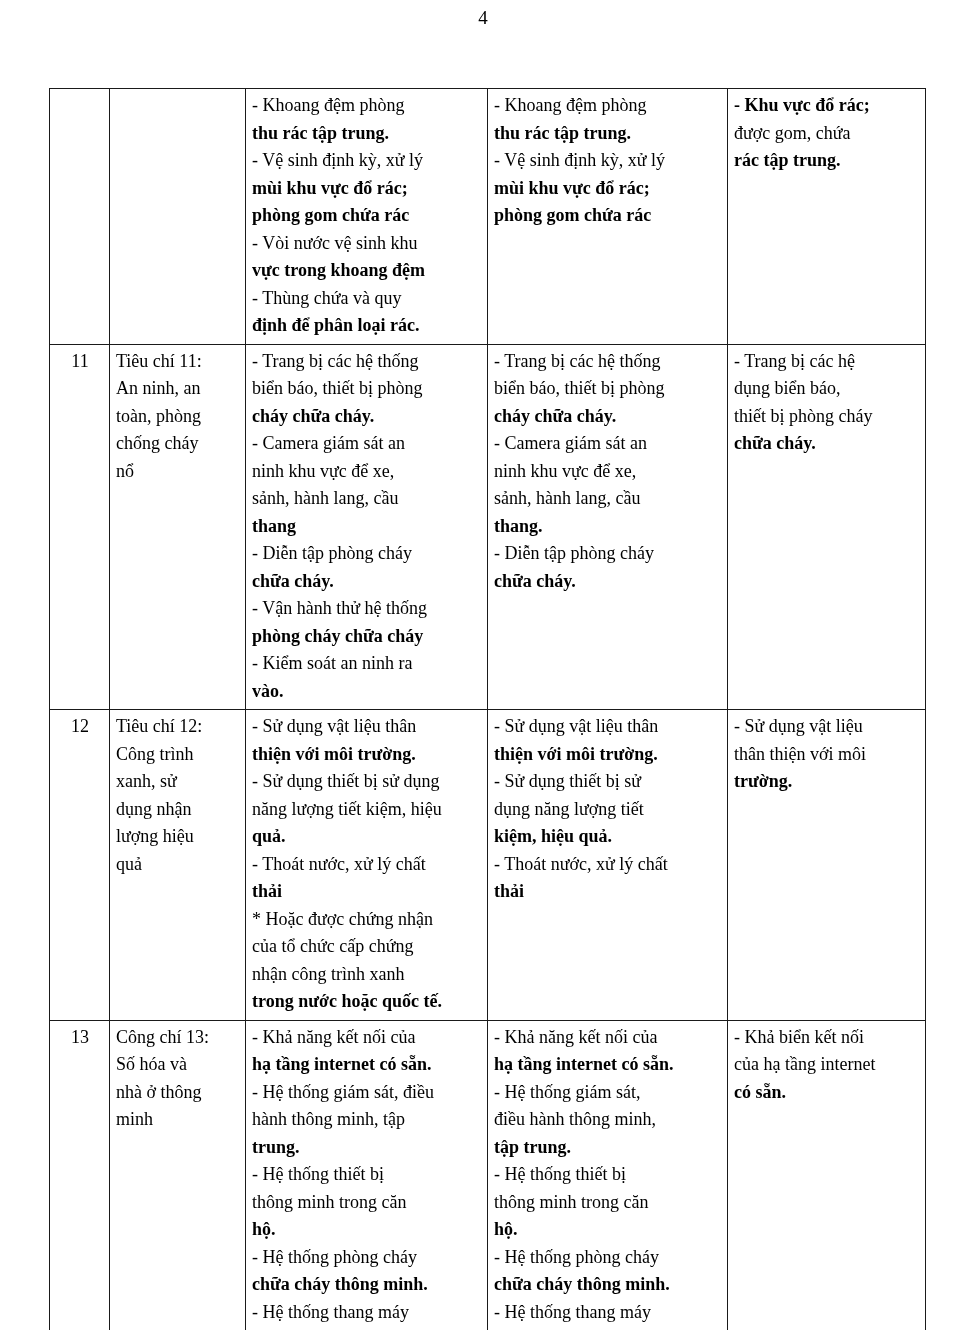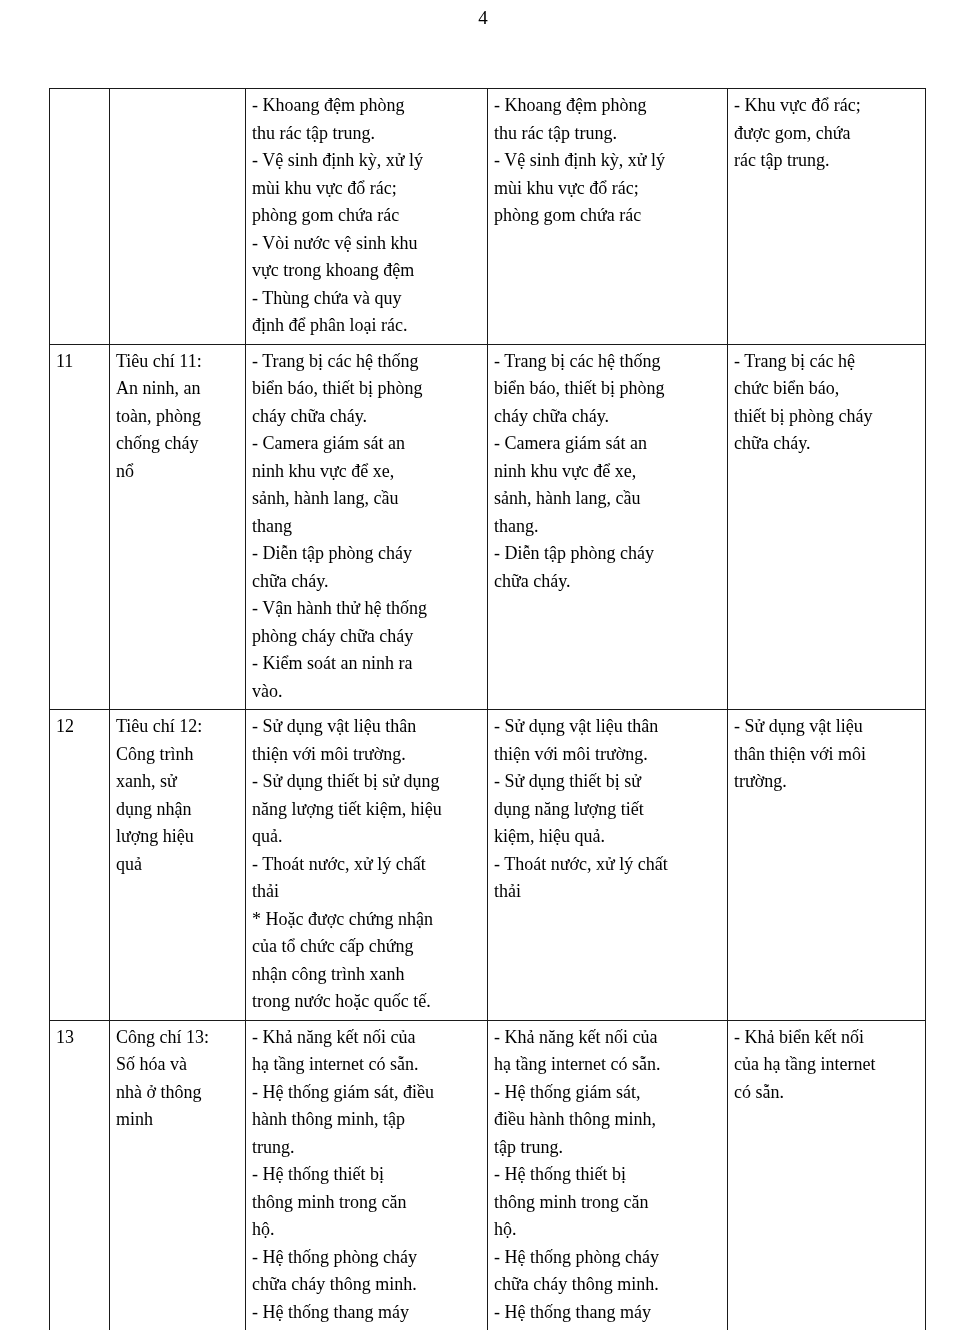--- a/index.html
+++ b/index.html
@@ -44,34 +44,35 @@
     font-size: 18px;
     line-height: 27.5px;
   }
   col.c-index  { width: 60px; }
   col.c-name   { width: 136px; }
   col.c-body1  { width: 242px; }
   col.c-body2  { width: 240px; }
   col.c-body3  { width: 198px; }
 
   td.idx {
+    text-align: center;
     font-size: 18.5px;
   }
   td.nm {
     text-align: left;
   }
   td.bd {
     text-align: justify;
     text-justify: inter-word;
     hyphens: none;
   }
   .line { display: block; }
   
   .bd .line { text-align: justify; }
-  .bd .line.last { text-align: left; }
+  .bd .line.last { text-align: left; font-weight: bold; }
 </style>
 </head>
 <body>
 
 <div class="page">
 
   <div class="page-number">4</div>
 
   <table class="criteria-table">
     <colgroup>
@@ -141,21 +142,21 @@
             <span class="line last">cháy chữa cháy.</span>
             <span class="line">- Camera giám sát an</span>
             <span class="line">ninh khu vực để xe,</span>
             <span class="line">sảnh, hành lang, cầu</span>
             <span class="line last">thang.</span>
             <span class="line">- Diễn tập phòng cháy</span>
             <span class="line last">chữa cháy.</span>
           </td>
         <td class="bd">
             <span class="line">- Trang bị các hệ</span>
-            <span class="line">chức biển báo,</span>
+            <span class="line">dụng biển báo,</span>
             <span class="line">thiết bị phòng cháy</span>
             <span class="line last">chữa cháy.</span>
           </td>
       </tr>
 
       <tr>
         <td class="idx">12</td>
         <td class="nm">
             <span class="line">Tiêu chí 12:</span>
             <span class="line">Công trình</span>

